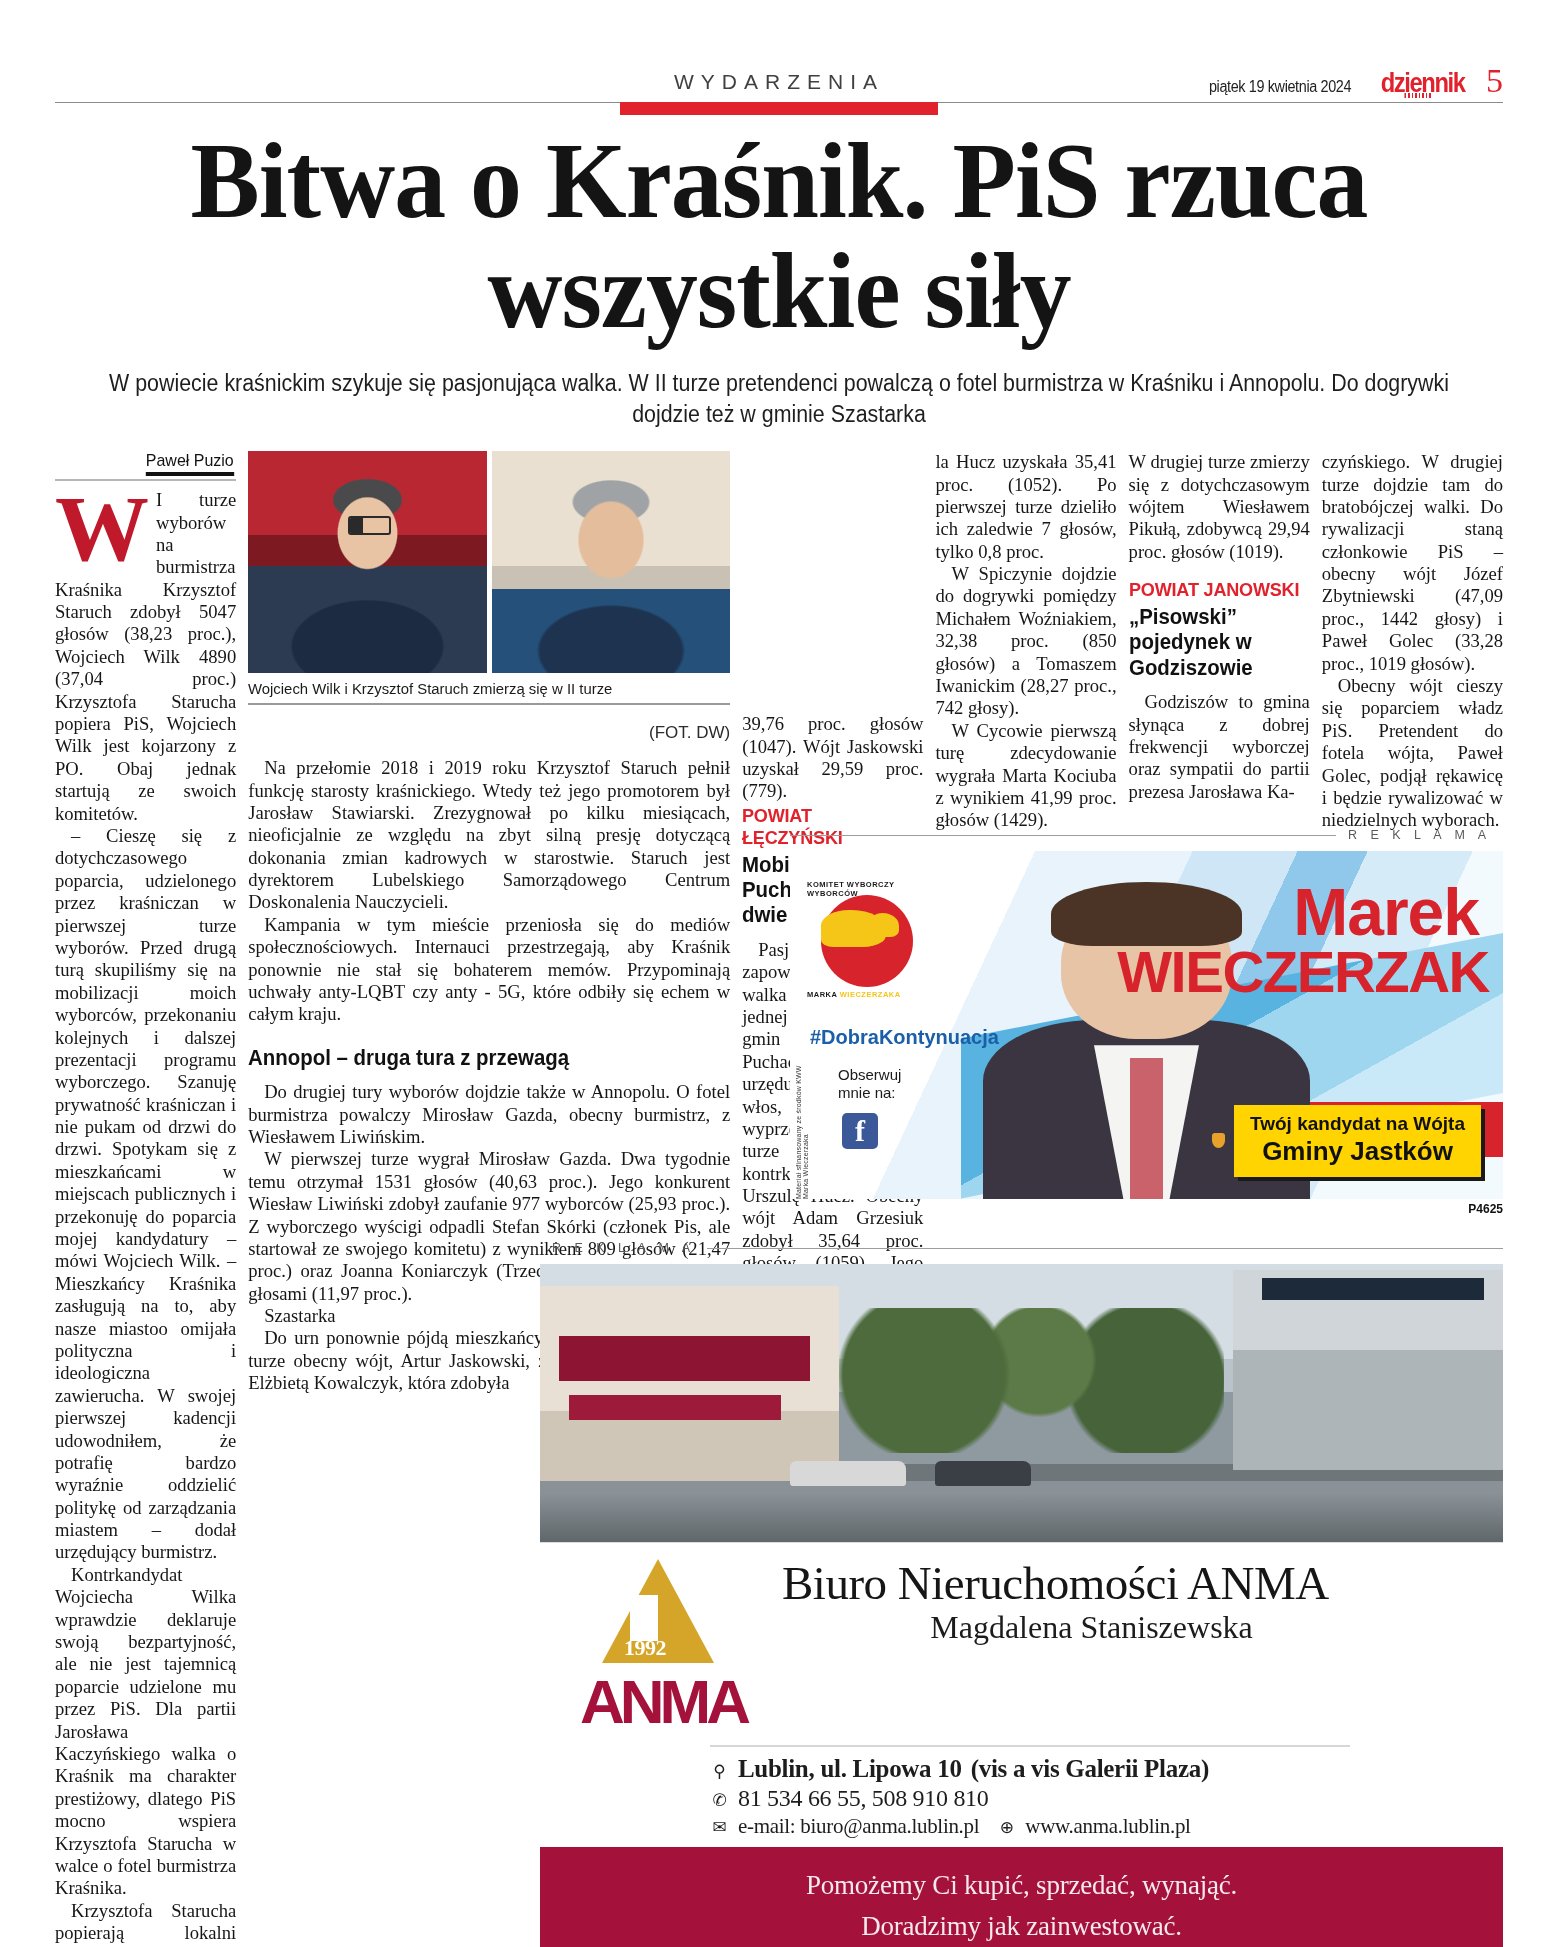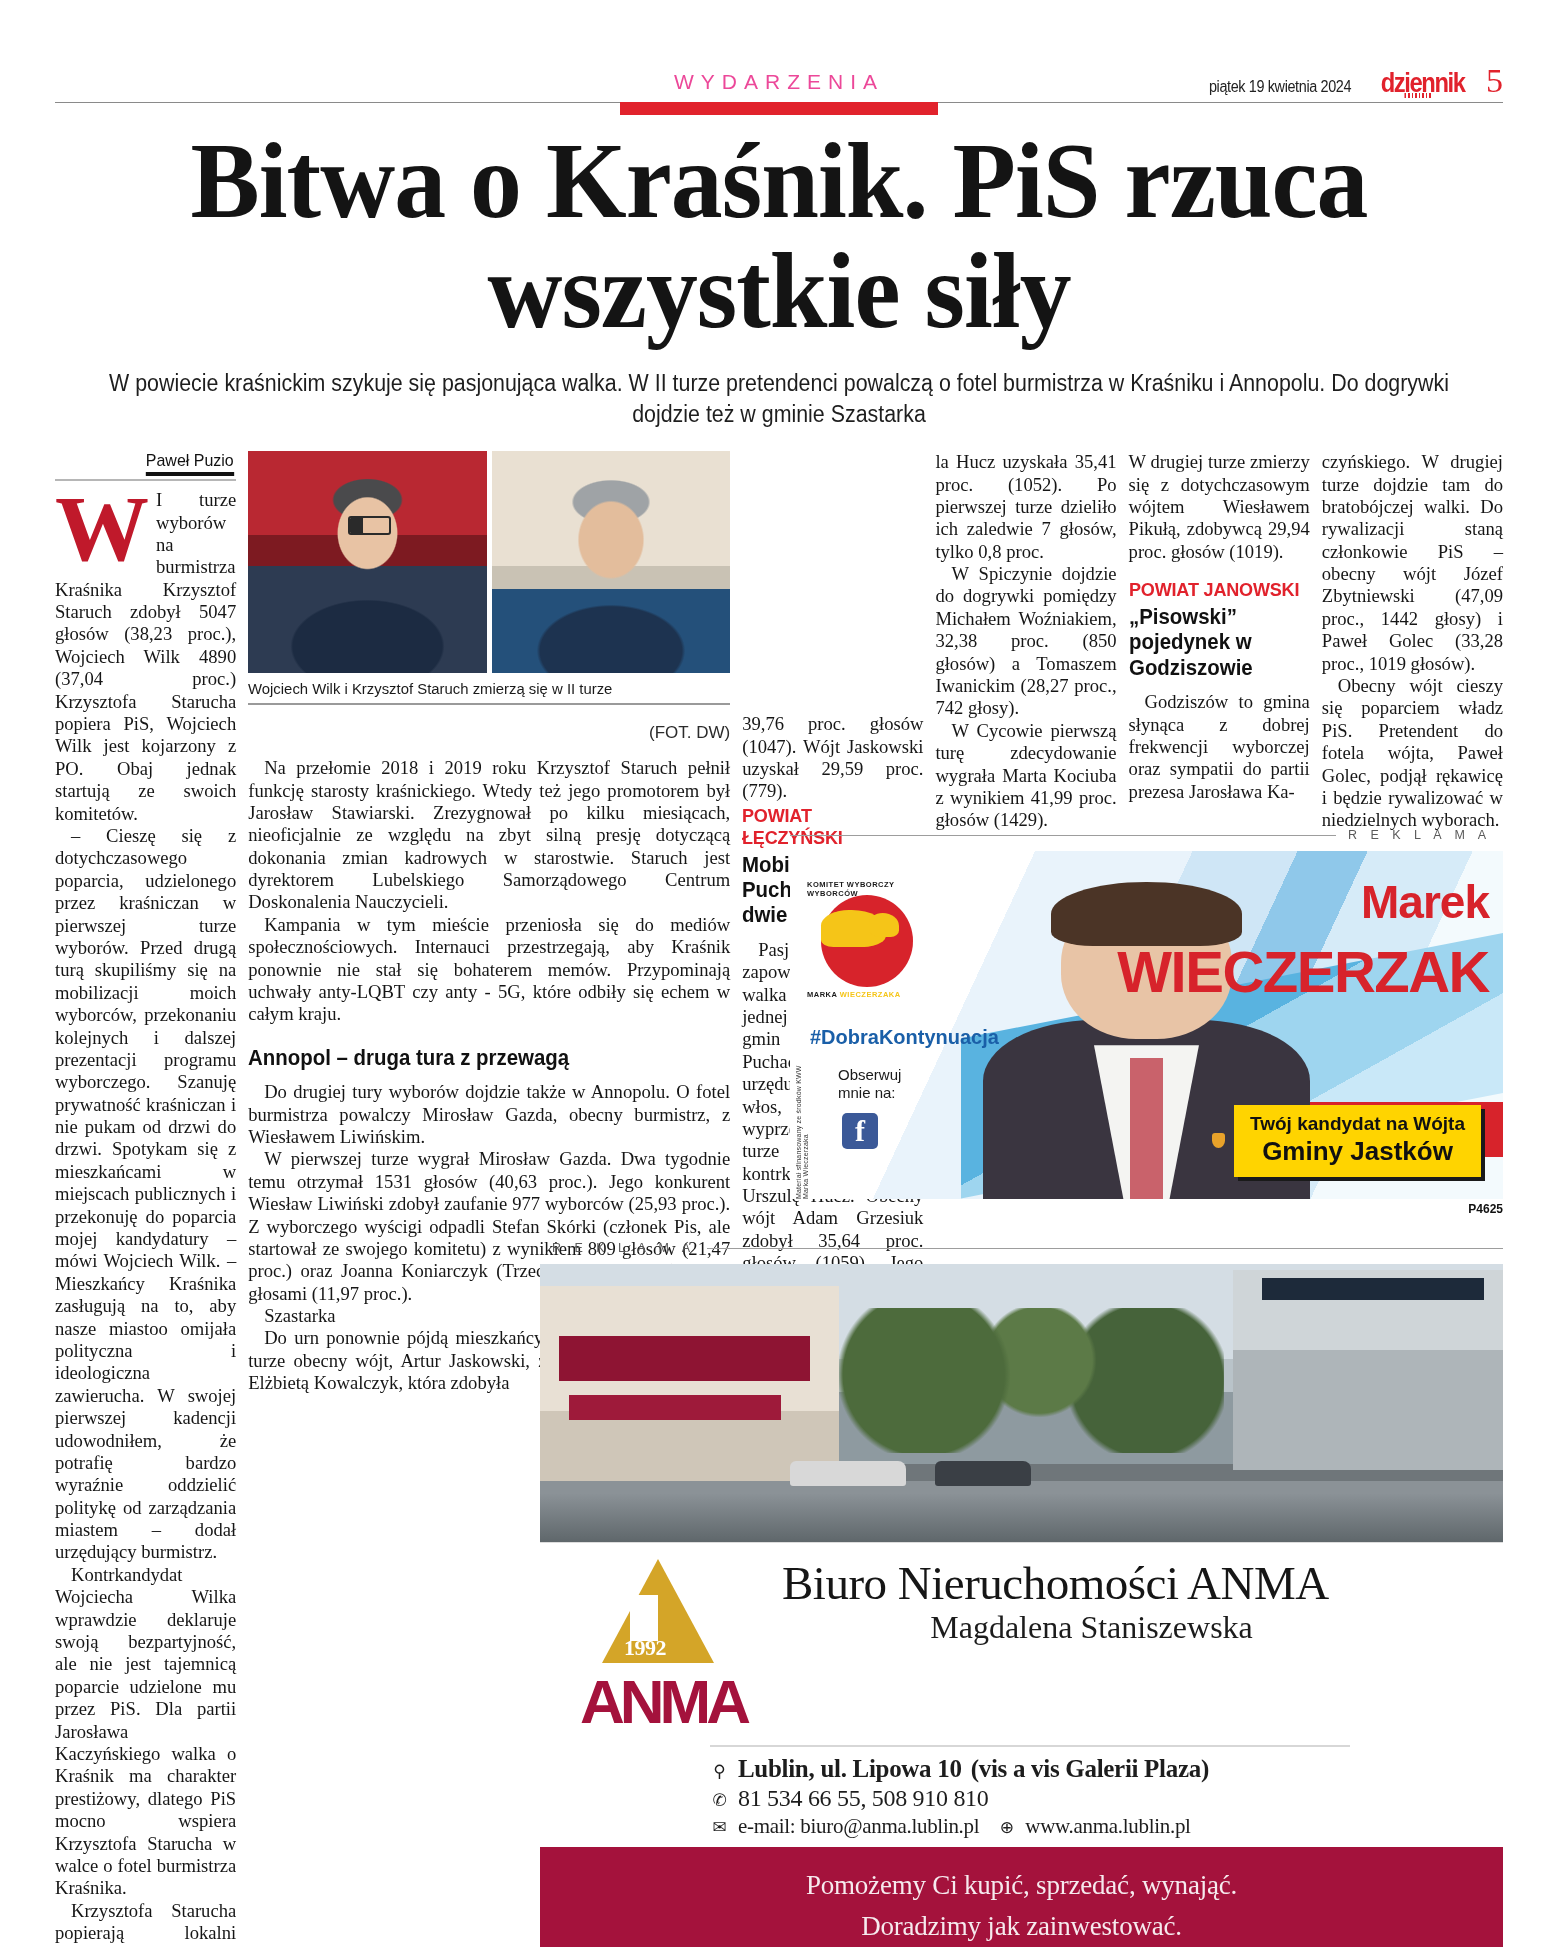--- a/index.html
+++ b/index.html
@@ -39,21 +39,21 @@
   .masthead-section {
     position: absolute;
     left: 50%;
     top: 14px;
     transform: translateX(-50%);
     background: #fff;
     padding: 0 14px 8px;
     font-family: "Liberation Sans", sans-serif;
     font-size: 21px;
     letter-spacing: 7px;
-    color: #ec4899;
+    color: #404040;
     font-weight: 400;
     z-index: 3;
   }
   .masthead-section-bar {
     position: absolute;
     left: 50%;
     transform: translateX(-50%);
     top: 46px;
     width: 318px;
     height: 13px;
@@ -401,24 +401,24 @@
     width: 10%; height: 44%;
     background: #c9626b;
   }
   .ad-person .pin {
     position: absolute; left: 70%; bottom: 16%;
     width: 13px; height: 15px;
     background: #e8a22a;
     border-radius: 3px 3px 50% 50%;
   }
   .ad-name1 {
-    position: absolute; right: 14px; top: 28px;
-    font-family: "Liberation Sans", sans-serif;
-    font-weight: bold;
-    font-size: 46px;
+    position: absolute; right: 24px; top: 28px;
+    font-family: "Liberation Sans", sans-serif;
+    font-weight: bold;
+    font-size: 66px;
     color: #d7232b;
     letter-spacing: -1px;
     line-height: 1;
   }
   .ad-name2 {
     position: absolute; right: 14px; top: 92px;
     font-family: "Liberation Sans", sans-serif;
     font-weight: bold;
     font-size: 58px;
     color: #d7232b;

